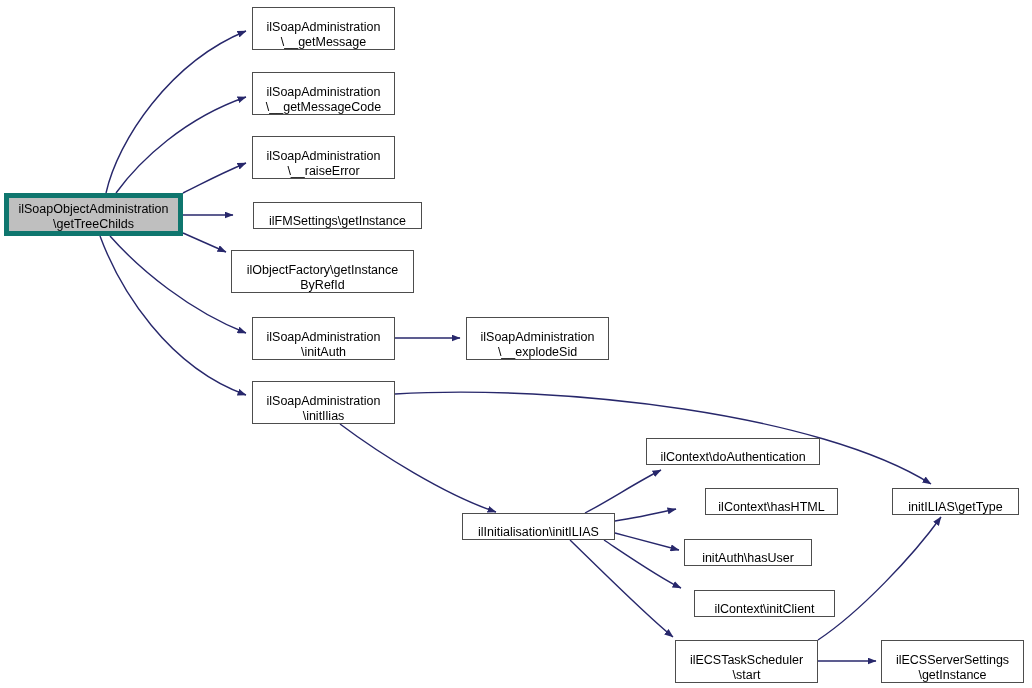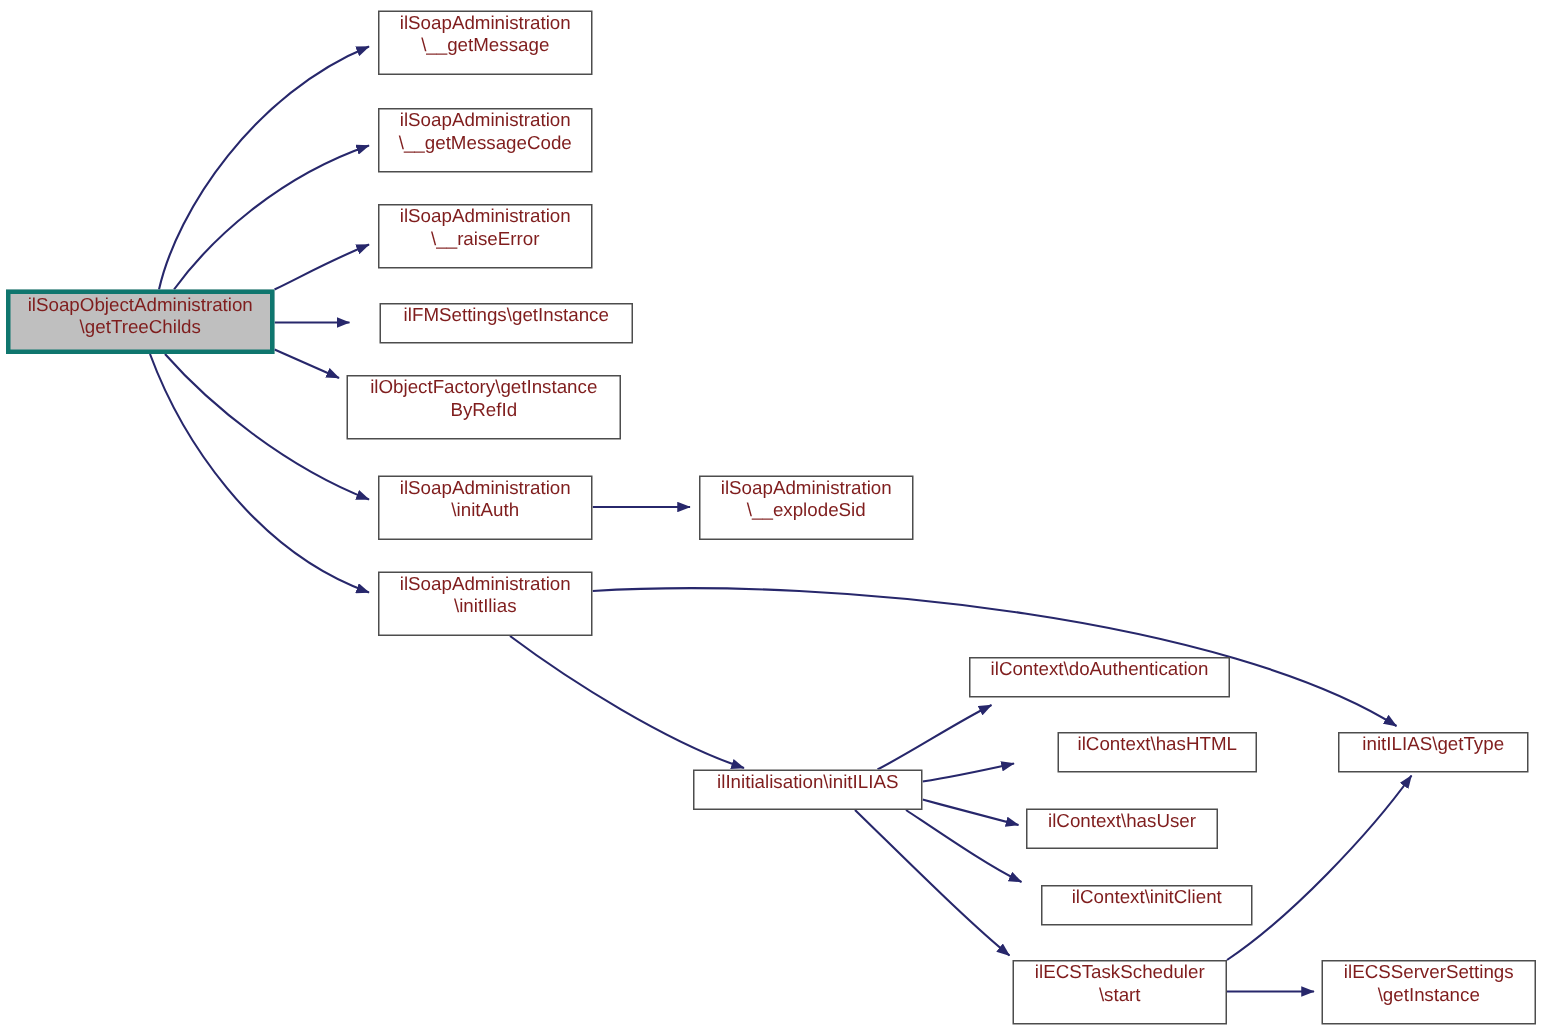--- a/index.html
+++ b/index.html
@@ -24,34 +24,34 @@
     top: 0;
     width: 1032px;
     height: 688px;
     pointer-events: none;
   }
   .node {
     position: absolute;
     box-sizing: border-box;
     border: 1px solid #4d4d4d;
     background: #ffffff;
-    color: #7f1d1d;
+    color: #000000;
     font-size: 12.5px;
     line-height: 14.5px;
     text-align: center;
     display: flex;
-    align-items: flex-start;
+    align-items: flex-end;
     justify-content: center;
     white-space: pre-line;
     letter-spacing: 0px;
     z-index: 5;
   }
   .node.root {
     background: #bfbfbf;
-    border: 3px solid #0f766e;
+    border: 5px solid #0f766e;
   }
   .node .label {
     display: block;
     width: 100%;
     padding: 0 2px;
     white-space: pre-line;
   }
 </style>
 </head>
 <body>
@@ -97,21 +97,21 @@
 ByRefId</span></div>
       <div class="node" style="left: 252px; top: 317px; width: 143px; height: 43px;"><span class="label">ilSoapAdministration
 \initAuth</span></div>
       <div class="node" style="left: 466px; top: 317px; width: 143px; height: 43px;"><span class="label">ilSoapAdministration
 \__explodeSid</span></div>
       <div class="node" style="left: 252px; top: 381px; width: 143px; height: 43px;"><span class="label">ilSoapAdministration
 \initIlias</span></div>
       <div class="node" style="left: 462px; top: 513px; width: 153px; height: 27px;"><span class="label">ilInitialisation\initILIAS</span></div>
       <div class="node" style="left: 646px; top: 438px; width: 174px; height: 27px;"><span class="label">ilContext\doAuthentication</span></div>
       <div class="node" style="left: 705px; top: 488px; width: 133px; height: 27px;"><span class="label">ilContext\hasHTML</span></div>
-      <div class="node" style="left: 684px; top: 539px; width: 128px; height: 27px;"><span class="label">ilContext\hasUser</span></div>
+      <div class="node" style="left: 684px; top: 539px; width: 128px; height: 27px;"><span class="label">initAuth\hasUser</span></div>
       <div class="node" style="left: 694px; top: 590px; width: 141px; height: 27px;"><span class="label">ilContext\initClient</span></div>
       <div class="node" style="left: 675px; top: 640px; width: 143px; height: 43px;"><span class="label">ilECSTaskScheduler
 \start</span></div>
       <div class="node" style="left: 892px; top: 488px; width: 127px; height: 27px;"><span class="label">initILIAS\getType</span></div>
       <div class="node" style="left: 881px; top: 640px; width: 143px; height: 43px;"><span class="label">ilECSServerSettings
 \getInstance</span></div>
     </div>
 </div>
 
 </body></html>

